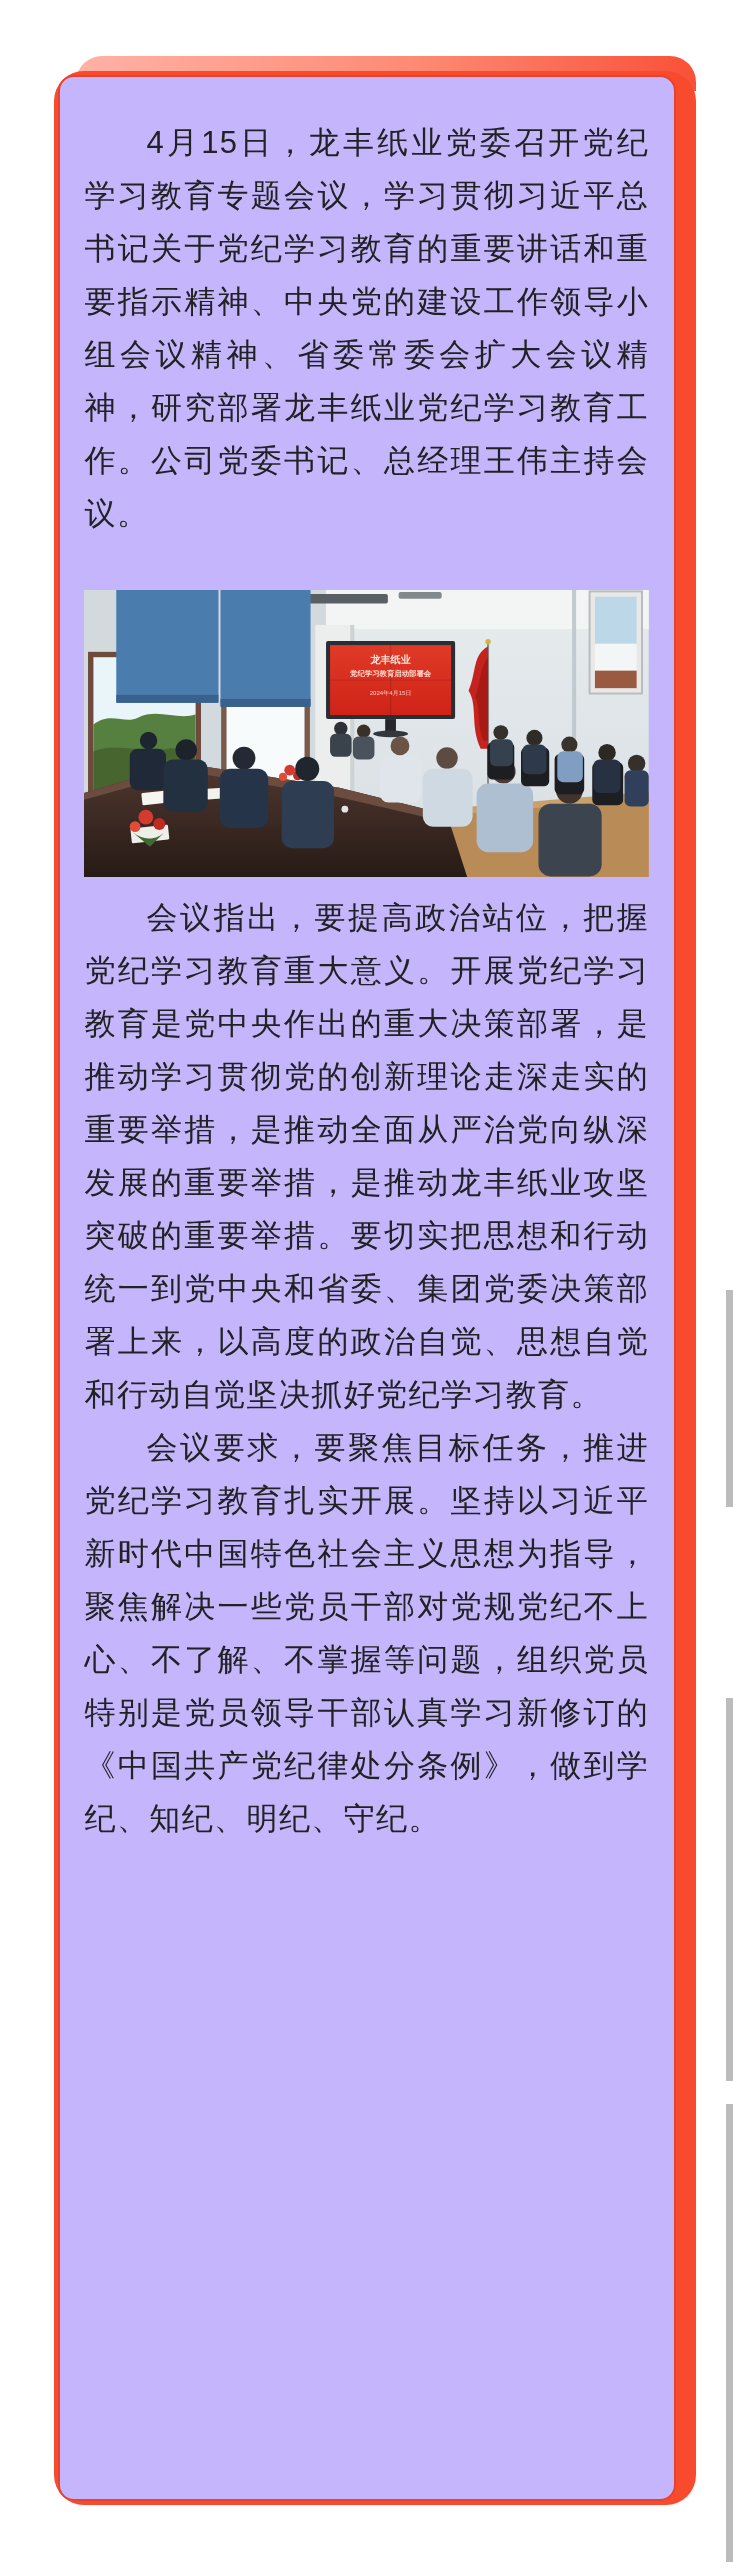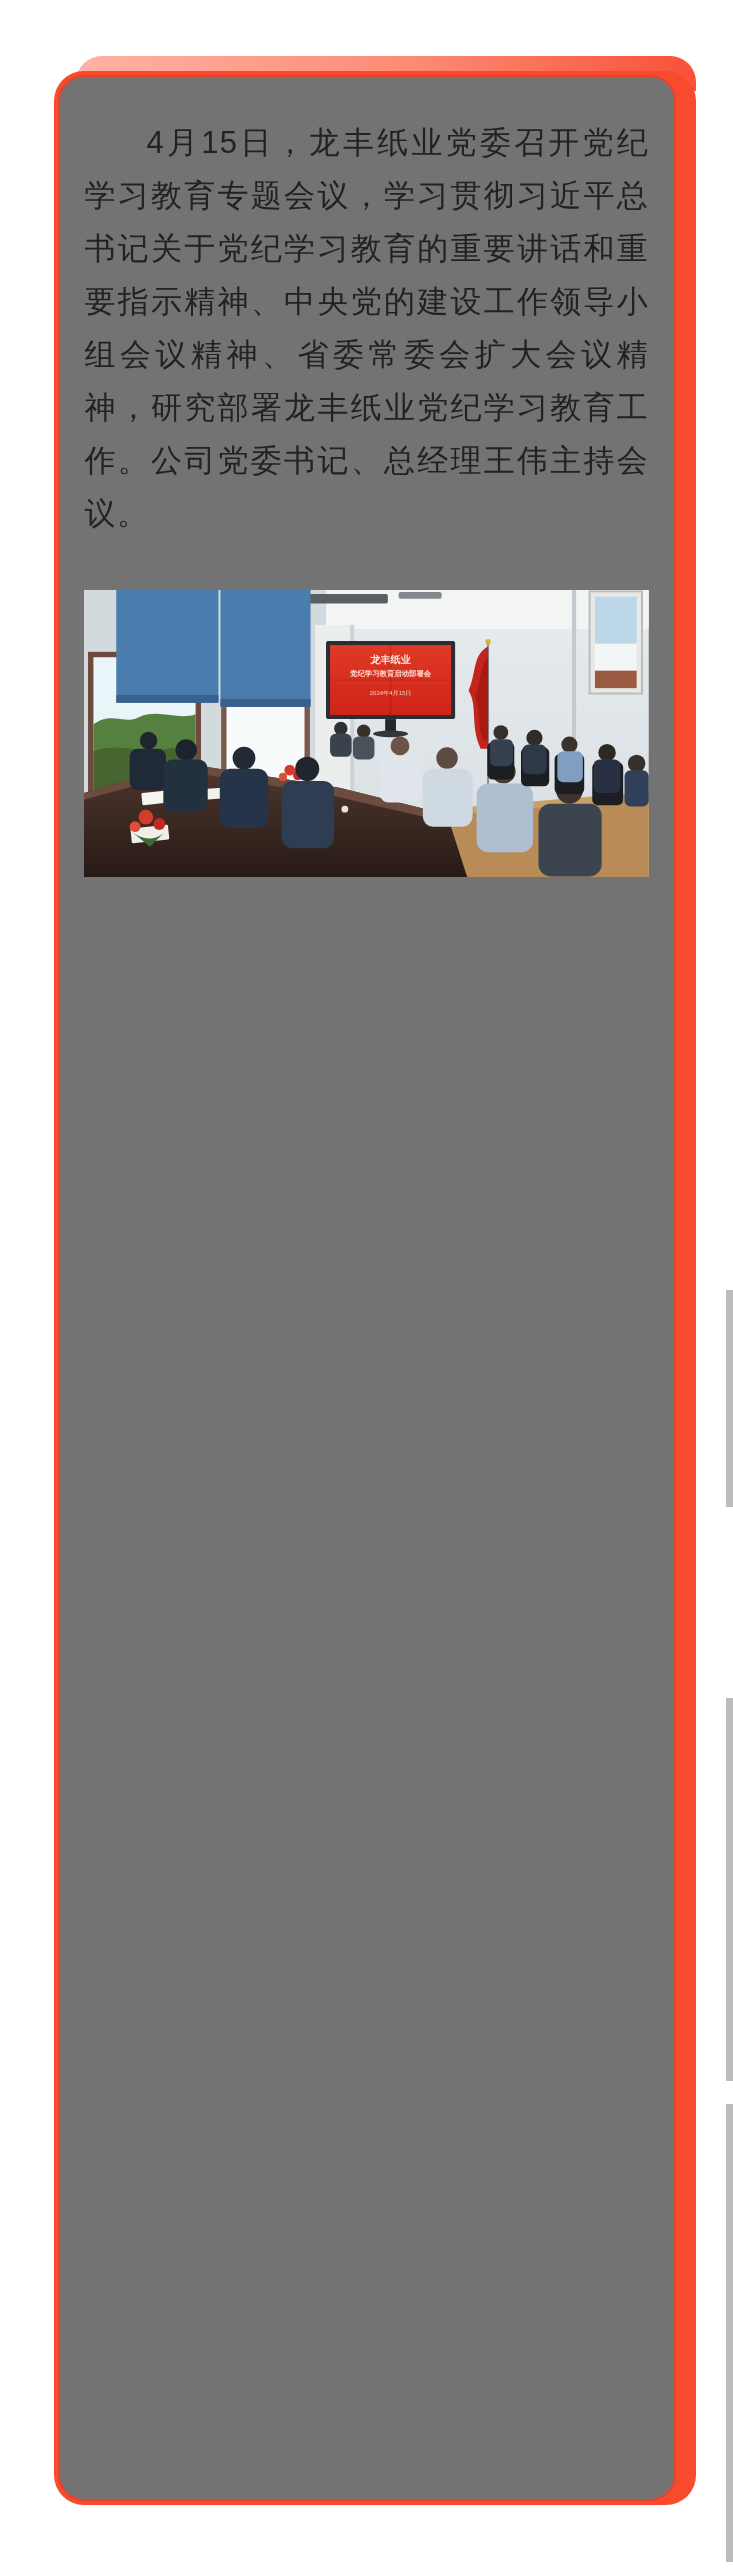--- a/index.html
+++ b/index.html
@@ -28,22 +28,22 @@
   }
   .red-layer{
     position:absolute;
     top:15px; left:0; right:0; bottom:0;
     border-radius:30px;
     background:#f84b2e;
   }
   .white-card{
     position:absolute;
     top:19px; left:4.1px; right:20.4px; bottom:4.1px;
-    border-radius:26px;
-    background:#737373;
+    border-radius:16px;
+    background:#c4b5fd;
     border:2.7px solid #e8432a;
     box-sizing:border-box;
     padding:39px 24.4px 27px 24.4px;
   }
   .article p{
     margin:0;
     font-size:31px;
     line-height:53px;
     letter-spacing:1.4px;
     color:#222222;
@@ -197,21 +197,23 @@
             <circle cx="722" cy="230" r="12" fill="#3a332c"></circle>
             <rect x="704" y="240" width="38" height="46" rx="9" fill="#7f9ec2"></rect>
             <rect x="756" y="256" width="46" height="64" rx="8" fill="#1c1e22"></rect>
             <circle cx="778" cy="242" r="13" fill="#2d2822"></circle>
             <rect x="758" y="252" width="40" height="50" rx="9" fill="#273142"></rect>
             <circle cx="822" cy="258" r="13" fill="#37302a"></circle>
             <rect x="804" y="268" width="36" height="54" rx="9" fill="#31405a"></rect>
           </svg>
         </figure>
 
-
+        <p>会议指出，要提高政治站位，把握党纪学习教育重大意义。开展党纪学习教育是党中央作出的重大决策部署，是推动学习贯彻党的创新理论走深走实的重要举措，是推动全面从严治党向纵深发展的重要举措，是推动龙丰纸业攻坚突破的重要举措。要切实把思想和行动统一到党中央和省委、集团党委决策部署上来，以高度的政治自觉、思想自觉和行动自觉坚决抓好党纪学习教育。</p>
+
+        <p>会议要求，要聚焦目标任务，推进党纪学习教育扎实开展。坚持以习近平新时代中国特色社会主义思想为指导，聚焦解决一些党员干部对党规党纪不上心、不了解、不掌握等问题，组织党员特别是党员领导干部认真学习新修订的《中国共产党纪律处分条例》，做到学纪、知纪、明纪、守纪。</p>
 
 
       </div>
     </div>
   </div>
 
   <div class="scroll-thumb thumb-1"></div>
   <div class="scroll-thumb thumb-2"></div>
   <div class="scroll-thumb thumb-3"></div>
 

